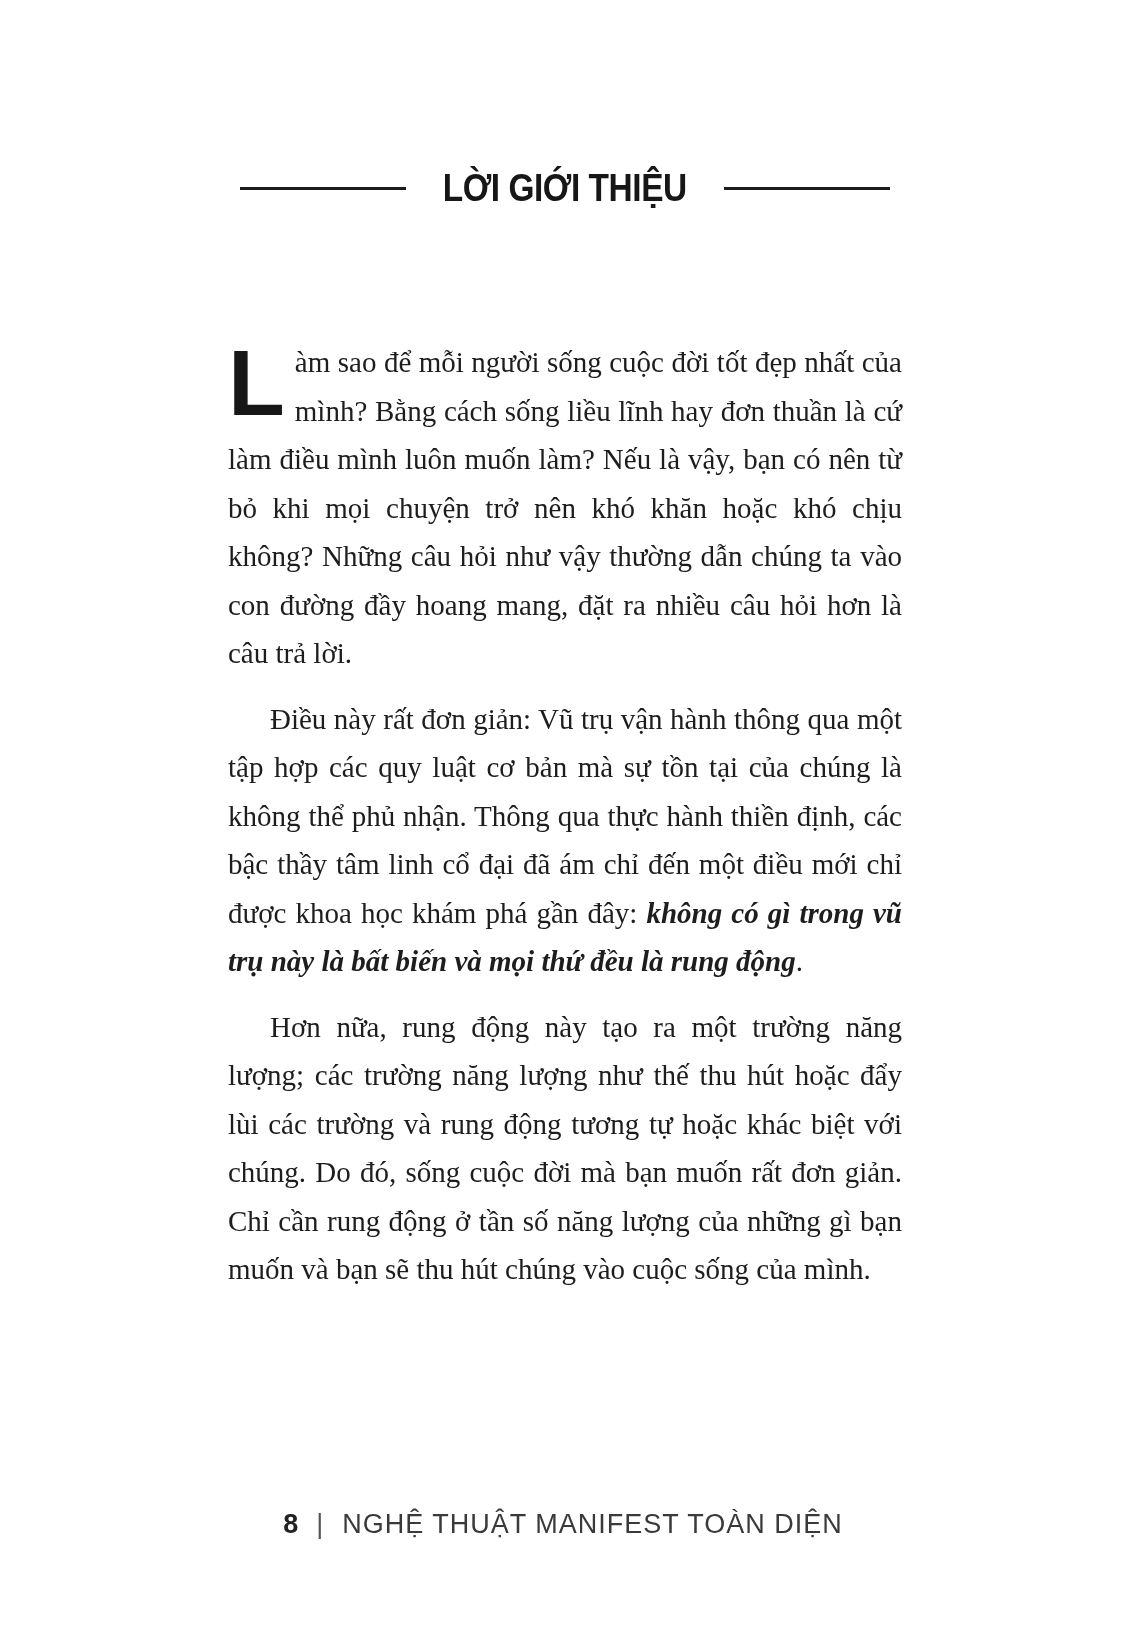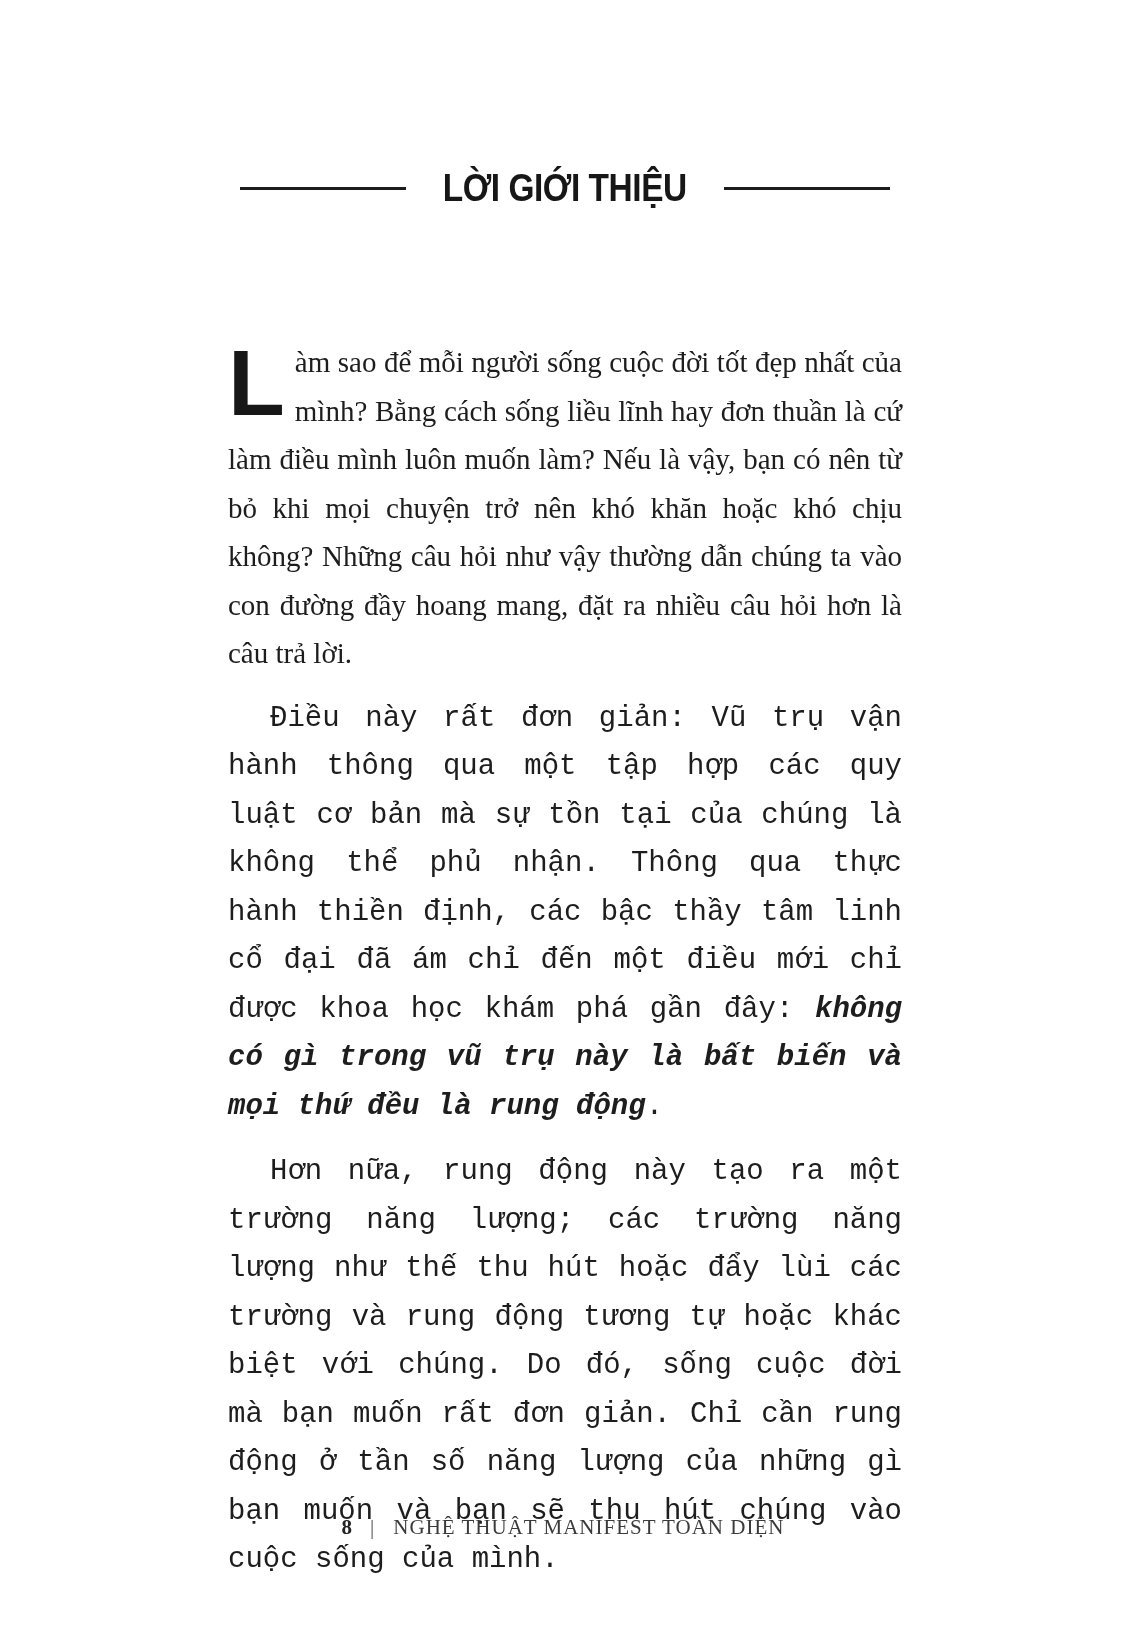--- a/index.html
+++ b/index.html
@@ -48,21 +48,20 @@
   }
   .body-text p {
     margin: 0 0 17px 0;
     font-size: 29px;
     line-height: 48.5px;
     text-align: justify;
     color: #1d1d1d;
   }
   .body-text p.indent {
     text-indent: 42px;
-    font-family: Liberation Mono, monospace;
   }
   .dropcap {
     float: left;
     font-family: "Liberation Sans", "DejaVu Sans", sans-serif;
     font-weight: 700;
     font-size: 93px;
     line-height: 82px;
     padding: 4px 10px 0 0;
     color: #171717;
   }
@@ -70,22 +69,22 @@
     font-weight: 700;
     font-style: italic;
   }
   
   .page-footer {
     position: absolute;
     left: 0;
     right: 0;
     bottom: 118px;
     text-align: center;
-    font-family: Liberation Serif, serif;
-    font-size: 21px;
+    font-family: Liberation Sans, sans-serif;
+    font-size: 27px;
     color: #3a3a3a;
     letter-spacing: 1px;
   }
   .page-number {
     font-weight: 700;
     color: #222222;
     letter-spacing: 0;
   }
   .footer-sep {
     display: inline-block;

